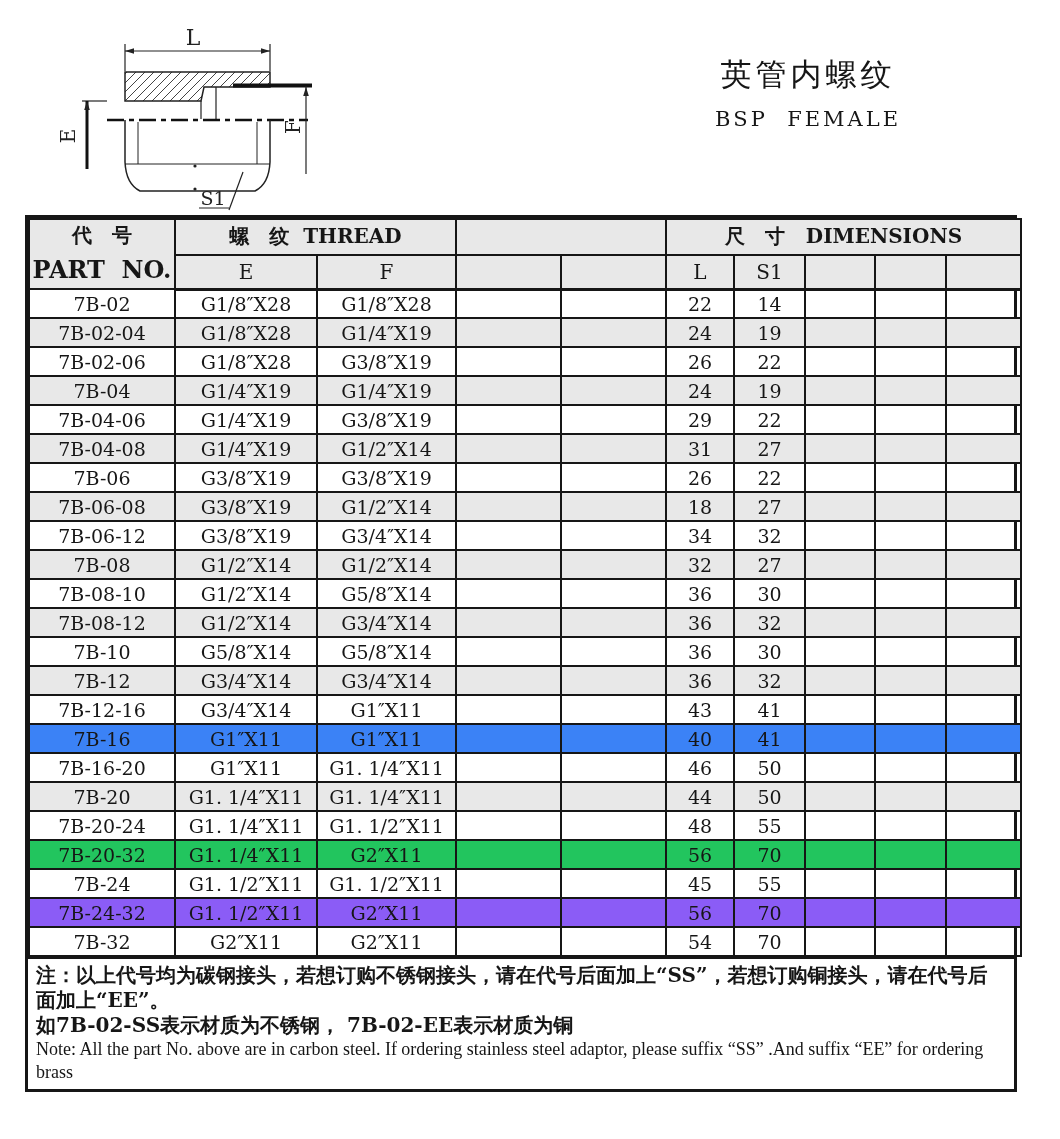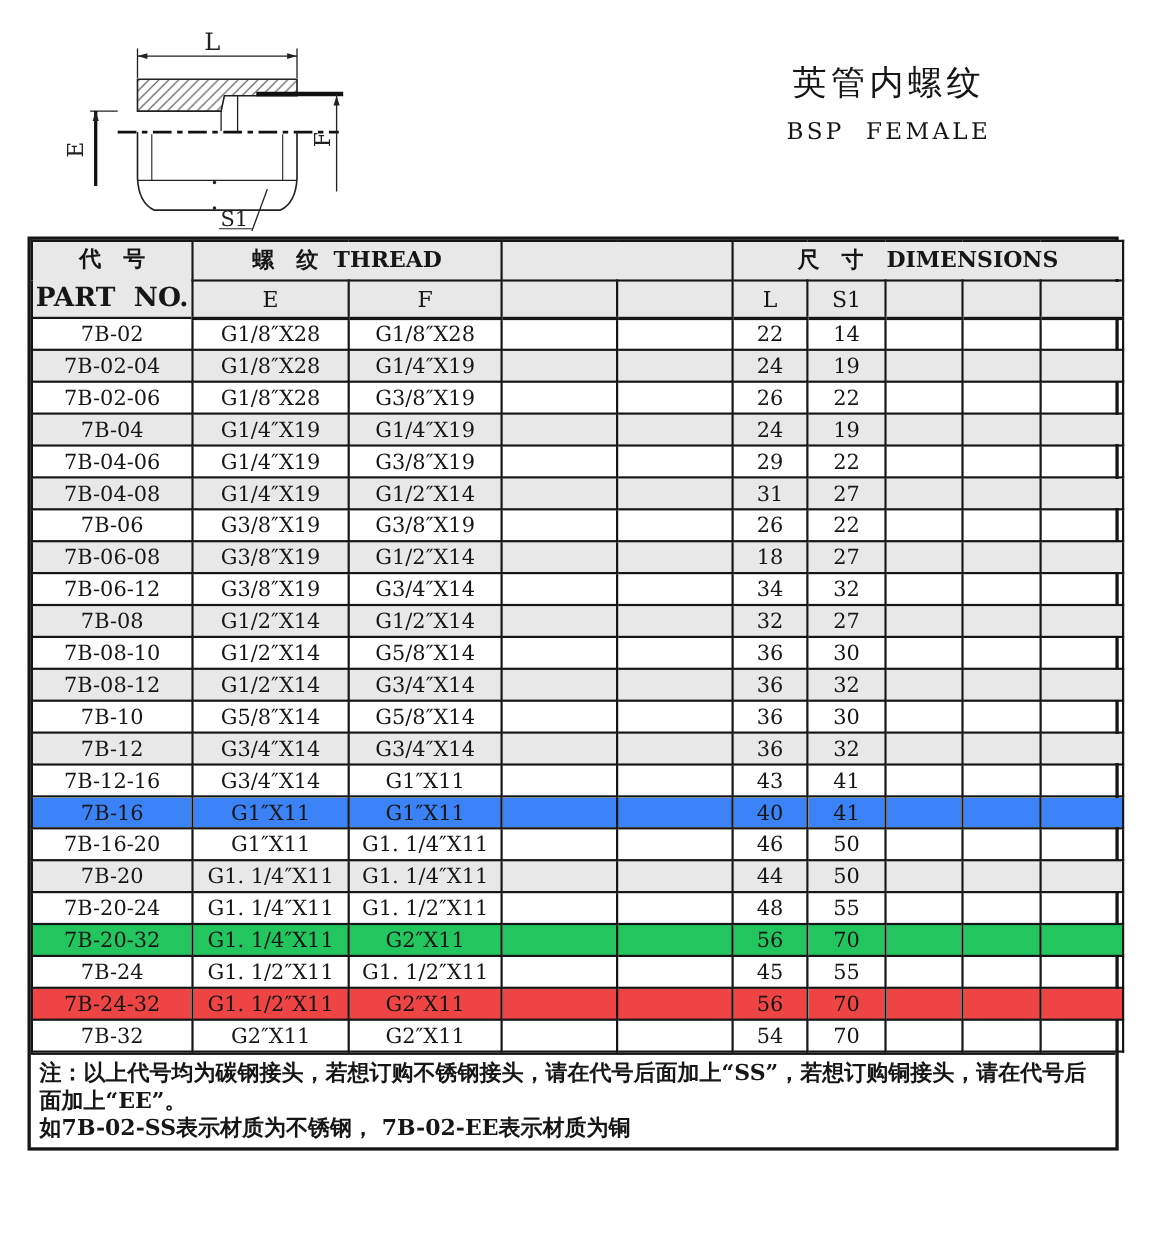--- a/index.html
+++ b/index.html
@@ -398,21 +398,21 @@
             <td>G1. 1/2″X11</td>
             <td>G1. 1/2″X11</td>
             <td></td>
             <td></td>
             <td>45</td>
             <td>55</td>
             <td></td>
             <td></td>
             <td></td>
           </tr>
-          <tr style="background: #ef4444;">
+          <tr style="background: #8b5cf6;">
             <td>7B-24-32</td>
             <td>G1. 1/2″X11</td>
             <td>G2″X11</td>
             <td></td>
             <td></td>
             <td>56</td>
             <td>70</td>
             <td></td>
             <td></td>
             <td></td>
@@ -428,16 +428,17 @@
             <td></td>
             <td></td>
             <td></td>
           </tr>
         </tbody>
     </table>
 
     <div class="note">
         <div class="cn">注：以上代号均为碳钢接头，若想订购不锈钢接头，请在代号后面加上“SS”，若想订购铜接头，请在代号后面加上“EE”。</div>
         <div class="cn">如7B-02-SS表示材质为不锈钢， 7B-02-EE表示材质为铜</div>
+        <div class="en">Note: All the part No. above are in carbon steel. If ordering stainless steel adaptor, please suffix “SS” .And suffix “EE” for ordering brass</div>
       </div>
   </div>
 
 </div>
 
 </body></html>

